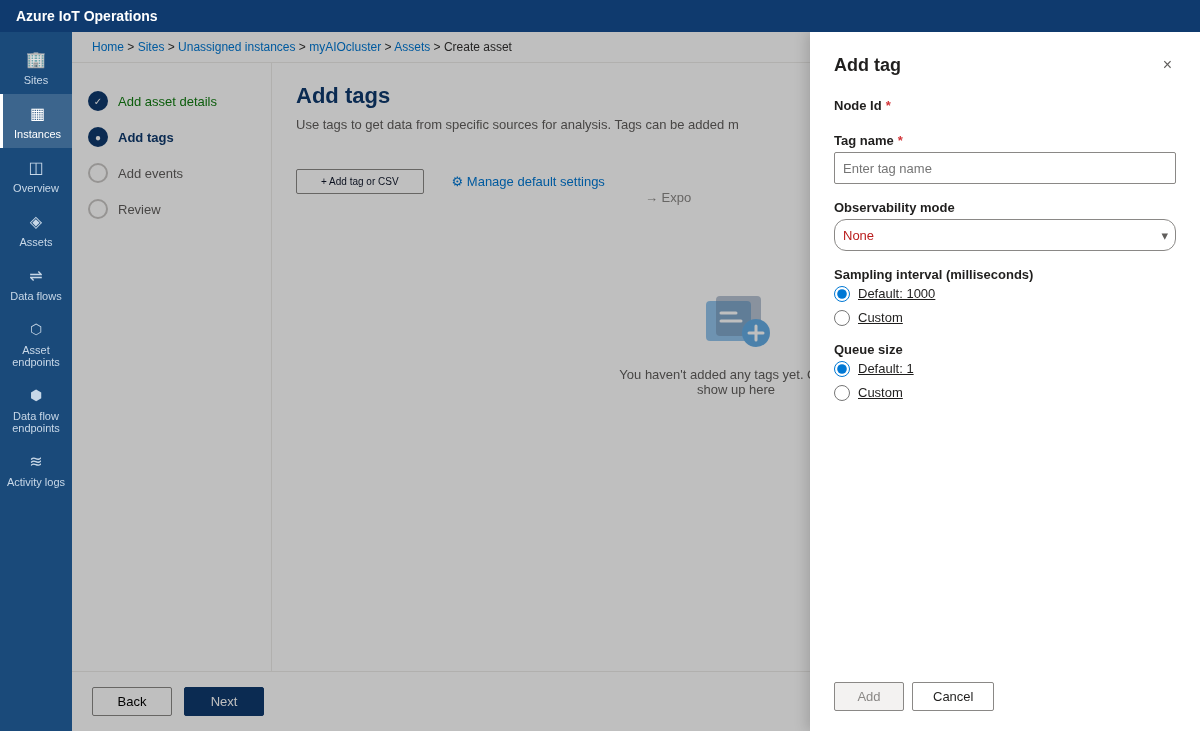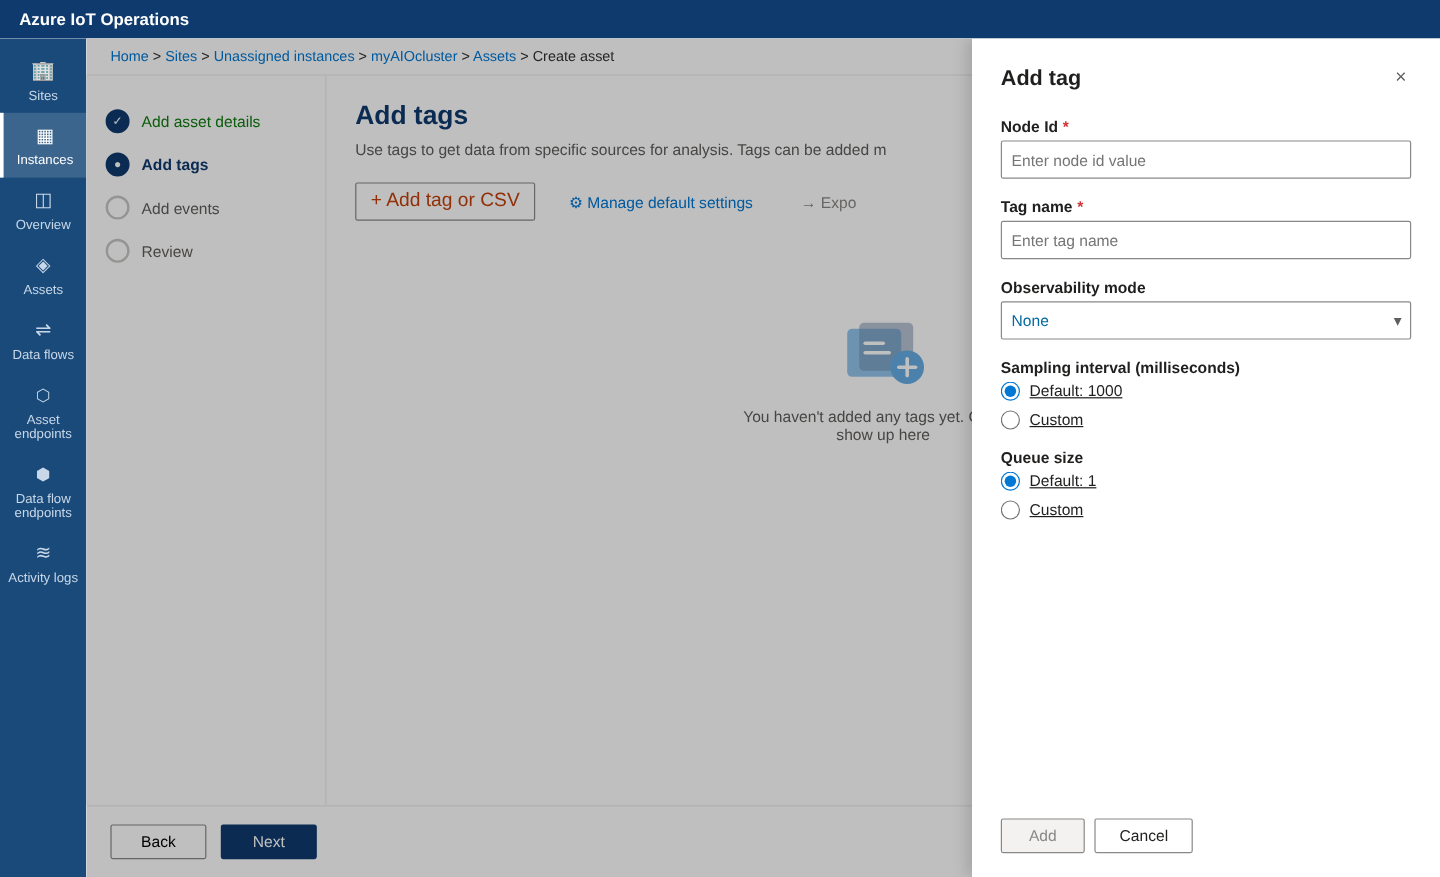--- a/index.html
+++ b/index.html
@@ -158,26 +158,26 @@
       display: flex;
       align-items: center;
       gap: 16px;
       margin-bottom: 20px;
     }
 
     .toolbar-btn {
       display: flex;
       align-items: center;
       gap: 6px;
-      padding: 6px 12px;
+      padding: 6px 24px;
       border: 1px solid #8a8886;
       background: white;
       cursor: pointer;
-      font-size: 16px;
-      color: #c2410c;
+      font-size: 10px;
+      color: #0f172a;
       border-radius: 2px;
     }
 
     .toolbar-btn-settings {
       display: flex;
       align-items: center;
       gap: 6px;
       padding: 6px 12px;
       border: none;
       background: transparent;
@@ -189,20 +189,21 @@
     .toolbar-btn-export {
       display: flex;
       align-items: center;
       gap: 6px;
       padding: 6px 12px;
       border: none;
       background: transparent;
       cursor: pointer;
       font-size: 13px;
       color: #8a8886;
+      margin-top: 32px;
     }
 
     .empty-state {
       display: flex;
       flex-direction: column;
       align-items: center;
       justify-content: center;
       padding: 60px 20px;
       color: #605e5c;
       font-size: 13px;
@@ -321,25 +322,25 @@
       outline: none;
       border-radius: 2px;
     }
 
     .field-select {
       width: 100%;
       height: 32px;
       border: 1px solid #8a8886;
       padding: 4px 8px;
       font-size: 13px;
-      color: #0369a1;
+      color: #b91c1c;
       background: white;
       cursor: pointer;
       appearance: none;
-      border-radius: 2px;
+      border-radius: 12px;
     }
 
     .select-wrapper {
       position: relative;
     }
 
     .select-chevron {
       position: absolute;
       right: 8px;
       top: 50%;
@@ -526,21 +527,20 @@
       <div class="panel-header">
         <h2 class="panel-title">Add tag</h2>
         <button class="close-btn">×</button>
       </div>
 
       <div class="field-group">
         <label class="field-label">
           <span>Node Id</span>
           <span class="required-star">*</span>
         </label>
-        <input class="field-input" type="text" placeholder="Enter node id value" style="">
       </div>
 
       <div class="field-group">
         <label class="field-label">
           <span>Tag name</span>
           <span class="required-star">*</span>
         </label>
         <input class="field-input" type="text" placeholder="Enter tag name" style="">
       </div>
 

